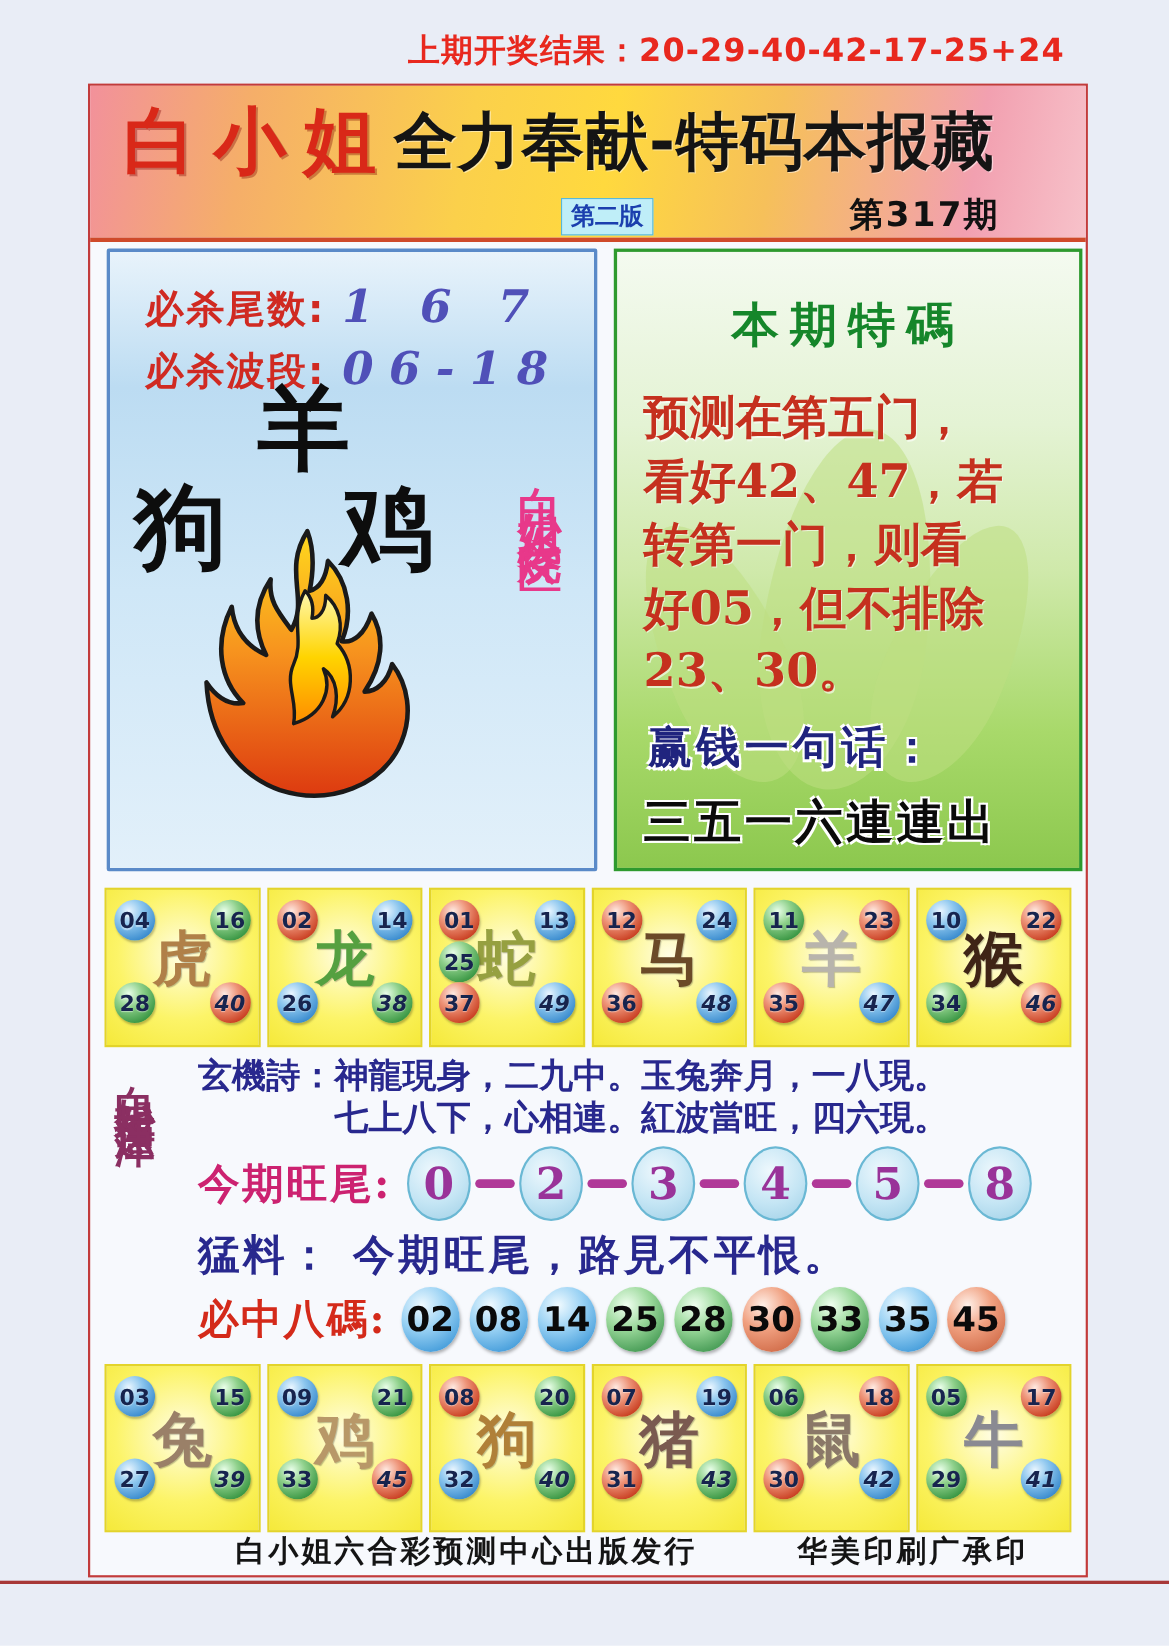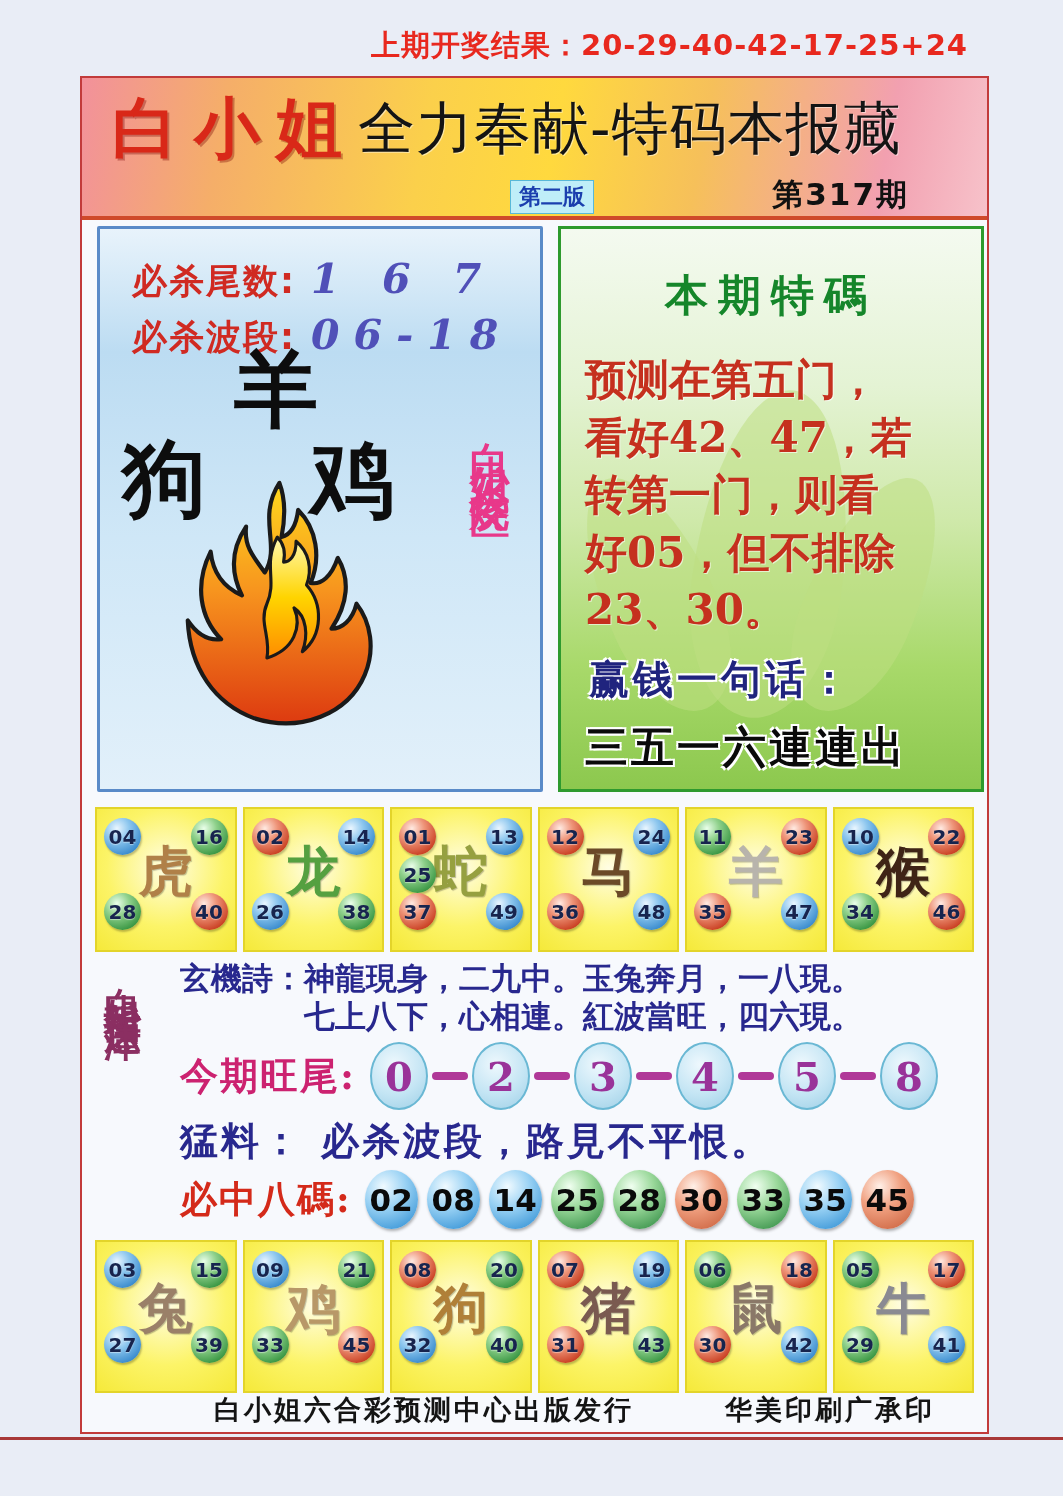--- a/index.html
+++ b/index.html
@@ -29,21 +29,21 @@
   .banner-title{
     position:absolute;top:6px;left:30px;right:10px;
     display:flex;align-items:center;white-space:nowrap;
   }
   .title-red{
     font-size:66px;font-weight:900;color:#d92818;letter-spacing:16px;
     font-family:Liberation Sans, sans-serif;
     text-shadow:2px 2px 0 rgba(120,0,0,.35);
   }
   .title-black{
-    font-size:57px;font-weight:400;color:#141414;letter-spacing:1px;
+    font-size:57px;font-weight:700;color:#141414;letter-spacing:1px;
     text-shadow:1px 1px 0 rgba(255,255,255,.5);
   }
   .edition-badge{
     position:absolute;left:428px;top:102px;
     background:#bfeef8;border:1px solid #58b8d8;
     color:#1b3fae;font-size:22px;font-weight:bold;padding:1px 8px;
   }
   .issue{
     position:absolute;right:78px;top:96px;
     font-size:31px;font-weight:bold;color:#111;letter-spacing:2px;
@@ -124,21 +124,21 @@
     text-shadow:0 1px 1px rgba(255,255,255,.45);
     box-shadow:1px 2px 2px rgba(0,0,0,.25);
   }
   .ball.blue{background:radial-gradient(circle at 35% 28%,#eaf6ff 0%,#8cc6ee 35%,#3f8fd0 75%,#2a6aa8 100%);}
   .ball.green{background:radial-gradient(circle at 35% 28%,#eaffea 0%,#8ed08a 35%,#3f9a48 75%,#237a30 100%);}
   .ball.red{background:radial-gradient(circle at 35% 28%,#ffeae2 0%,#ee9478 35%,#cc4528 75%,#a22812 100%);}
   .pos-tl{left:7px;top:9px;}
   .pos-tr{right:7px;top:9px;}
   .pos-ml{left:7px;top:47px;}
   .pos-bl{left:7px;top:84px;}
-  .pos-br{right:7px;top:84px;}
+  .pos-br{right:7px;top:84px;font-style:italic;}
   
   .sidebar-vert{
     position:absolute;left:16px;top:880px;
     writing-mode:vertical-rl;text-orientation:upright;
     font-size:37px;font-weight:900;color:#8b2f62;letter-spacing:6px;
     font-family:"DejaVu Serif",serif;
   }
   .poem{position:absolute;left:98px;top:882px;font-size:31px;font-weight:900;color:#28288e;line-height:1.22;white-space:nowrap;}
   .poem .indent{padding-left:124px;}
   .tails-row{position:absolute;left:98px;top:964px;height:68px;display:flex;align-items:center;white-space:nowrap;}
@@ -312,21 +312,21 @@
         <div class="tail-oval">3</div>
         <div class="tail-dash"></div>
         <div class="tail-oval">4</div>
         <div class="tail-dash"></div>
         <div class="tail-oval">5</div>
         <div class="tail-dash"></div>
         <div class="tail-oval">8</div>
       </span>
   </div>
   <div class="tip-row">
-    <span class="tip-label">猛料：</span><span>必杀波段，路見不平恨。</span>
+    <span class="tip-label">猛料：</span><span>今期旺尾，路見不平恨。</span>
   </div>
   <div class="codes-row">
     <span class="codes-label">必中八碼:</span>
     <span style="display:flex;align-items:center;gap:9px;" id="codes-row">
         <div class="code-ball blue">02</div>
         <div class="code-ball blue">08</div>
         <div class="code-ball blue">14</div>
         <div class="code-ball green">25</div>
         <div class="code-ball green">28</div>
         <div class="code-ball red">30</div>

